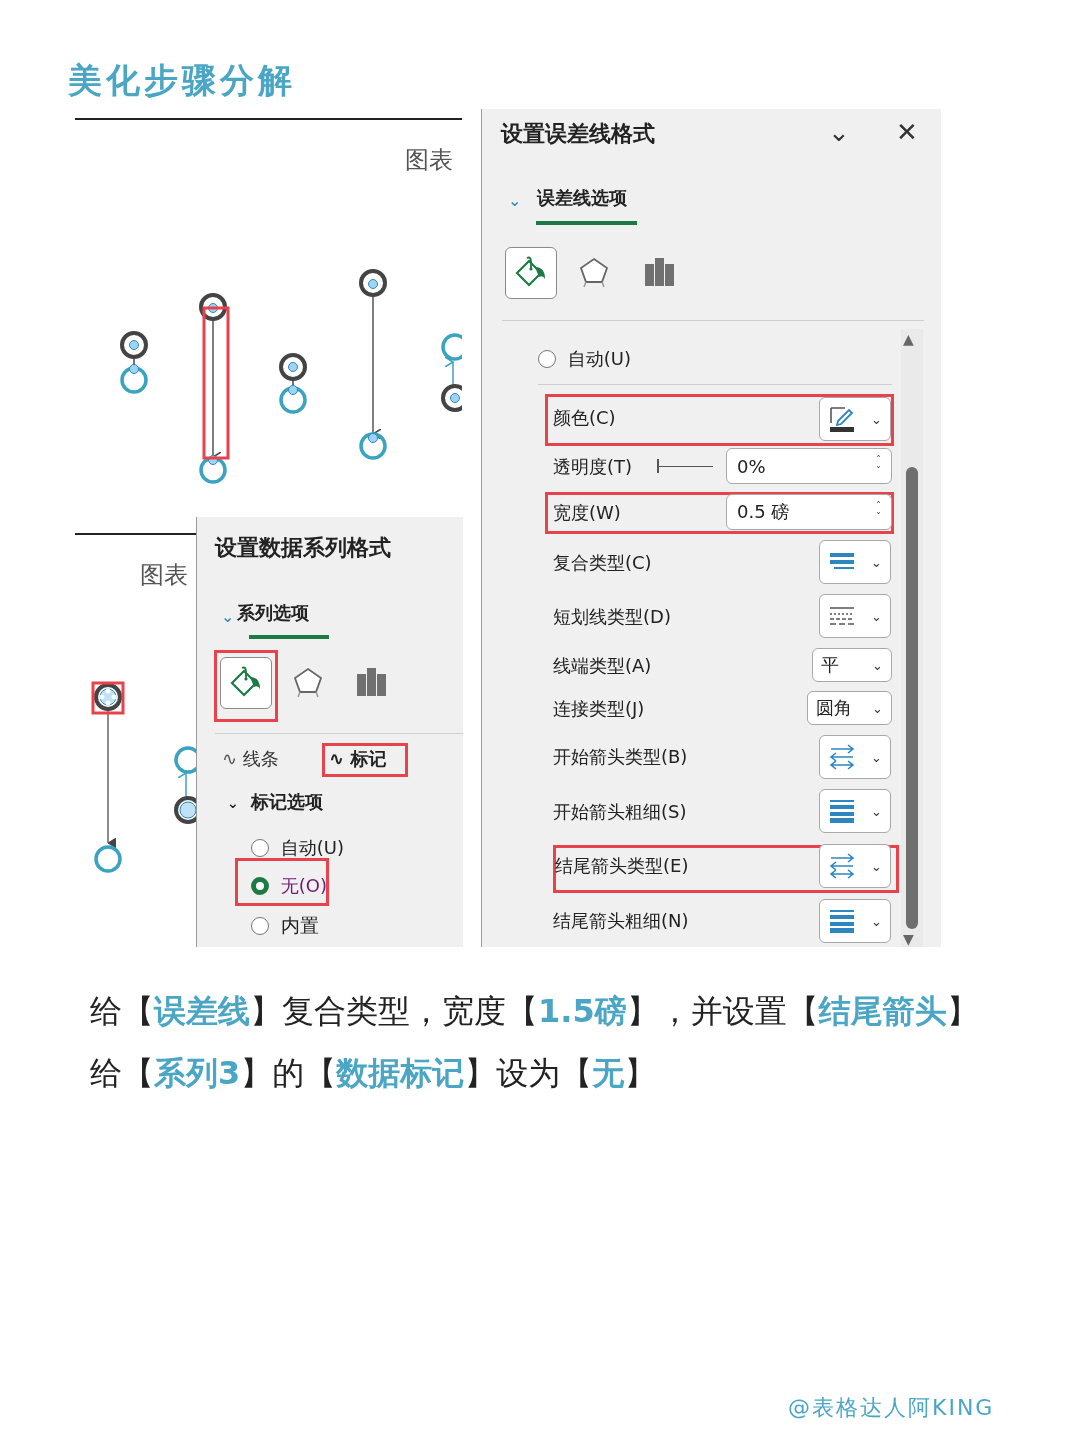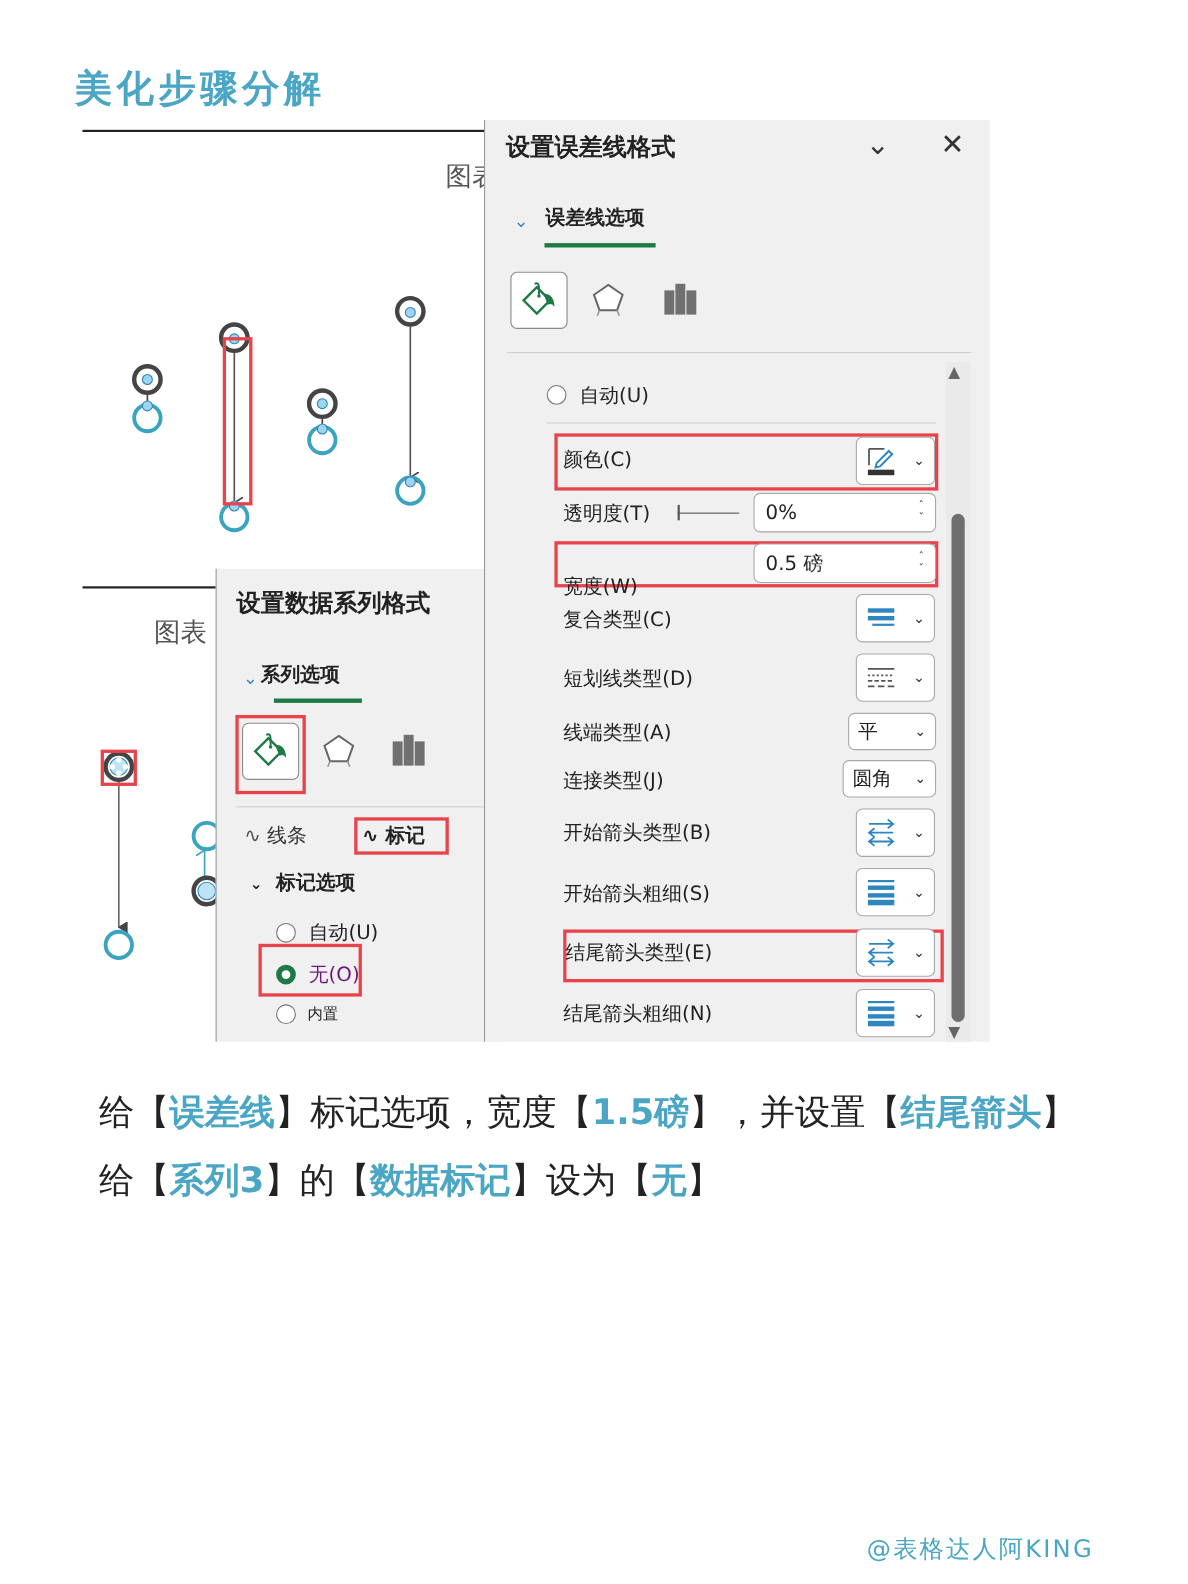--- a/index.html
+++ b/index.html
@@ -153,27 +153,27 @@
   </div>
   <div class="abs" style="left:54px;top:319px;font-size:18px;color:#222;">
     <span class="radio"></span>
     <span style="margin-left:6px;vertical-align:middle;">自动(U)</span>
   </div>
   <div class="abs red-box" style="left:38px;top:341px;width:94px;height:48px;"></div>
   <div class="abs" style="left:54px;top:357px;font-size:18px;color:#701a75;">
     <span class="radio checked"></span>
     <span style="margin-left:6px;vertical-align:middle;">无(O)</span>
   </div>
-  <div class="abs" style="left:54px;top:396px;font-size:14px;color:#222;">
+  <div class="abs" style="left:54px;top:396px;font-size:19px;color:#222;">
     <span class="radio"></span>
     <span style="margin-left:6px;vertical-align:middle;">内置</span>
   </div>
 </div>
 
-<div class="abs pane" style="left:440px;top:109px;width:459px;height:838px;">
+<div class="abs pane" style="left:481px;top:109px;width:459px;height:838px;">
   <div class="abs pane-title" style="left:19px;top:10px;">设置误差线格式</div>
   <div class="abs" style="left:346px;top:8px;font-size:26px;color:#333;">⌄</div>
   <div class="abs" style="left:414px;top:8px;font-size:26px;color:#333;">✕</div>
   <div class="abs chev-blue" style="left:26px;top:82px;">⌄</div>
   <div class="abs section-title" style="left:55px;top:77px;">误差线选项</div>
   <div class="abs underline-green" style="left:54px;top:112px;width:101px;"></div>
   <div class="abs icon-tab active" style="left:23px;top:138px;">
     <svg width="36" height="36" viewBox="0 0 36 36">
         <path d="M4 18 L16 6 L28 18 L16 30 Z" fill="none" stroke="#1e7a45" stroke-width="2.2"></path>
         <path d="M14 3 Q18 1 18 7 L18 13" fill="none" stroke="#1e7a45" stroke-width="1.8"></path>
@@ -220,21 +220,21 @@
 
   <div class="abs row-label" style="left:71px;top:346px;">透明度(T)</div>
   <div class="abs" style="left:175px;top:357px;width:56px;height:1px;background:#555;"></div>
   <div class="abs" style="left:175px;top:350px;width:2px;height:14px;background:#555;"></div>
   <div class="abs spin" style="left:244px;top:339px;width:166px;height:36px;">
     <span>0%</span>
     <span class="spin-arrows">ˆ<br>ˇ</span>
   </div>
 
   <div class="abs red-box" style="left:63px;top:383px;width:349px;height:42px;"></div>
-  <div class="abs row-label" style="left:71px;top:392px;margin-top:20px;">宽度(W)</div>
+  <div class="abs row-label" style="left:71px;top:392px;">宽度(W)</div>
   <div class="abs spin" style="left:244px;top:385px;width:166px;height:36px;">
     <span>0.5 磅</span>
     <span class="spin-arrows">ˆ<br>ˇ</span>
   </div>
 
   <div class="abs row-label" style="left:71px;top:442px;text-align:right;">复合类型(C)</div>
   <div class="abs ctrl-btn" style="left:337px;top:431px;width:72px;height:44px;">
     <svg width="28" height="24" viewBox="0 0 28 24">
         <rect x="2" y="3" width="24" height="4" fill="#2e86c1"></rect>
         <rect x="2" y="10" width="24" height="4" fill="#2e86c1"></rect>
@@ -304,19 +304,19 @@
         <rect x="2" y="2" width="24" height="2" fill="#2e86c1"></rect>
         <rect x="2" y="7" width="24" height="4" fill="#2e86c1"></rect>
         <rect x="2" y="14" width="24" height="4" fill="#2e86c1"></rect>
         <rect x="2" y="20" width="24" height="5" fill="#2e86c1"></rect>
       </svg>
     <span class="dd-chev">⌄</span>
   </div>
 </div>
 
 <div class="abs caption" style="left:90px;top:990px;white-space:nowrap;">
-  <span>给【</span><span class="hl">误差线</span><span>】标记选项，宽度【</span><span class="hl">1.5磅</span><span>】，并设置【</span><span class="hl">结尾箭头</span><span>】</span>
+  <span>给【</span><span class="hl">误差线</span><span>】复合类型，宽度【</span><span class="hl">1.5磅</span><span>】，并设置【</span><span class="hl">结尾箭头</span><span>】</span>
 </div>
 <div class="abs caption" style="left:90px;top:1052px;white-space:nowrap;">
   <span>给【</span><span class="hl">系列3</span><span>】的【</span><span class="hl">数据标记</span><span>】设为【</span><span class="hl">无</span><span>】</span>
 </div>
 
 <div class="abs watermark" style="left:788px;top:1393px;">@表格达人阿KING</div>
 
 </body></html>

